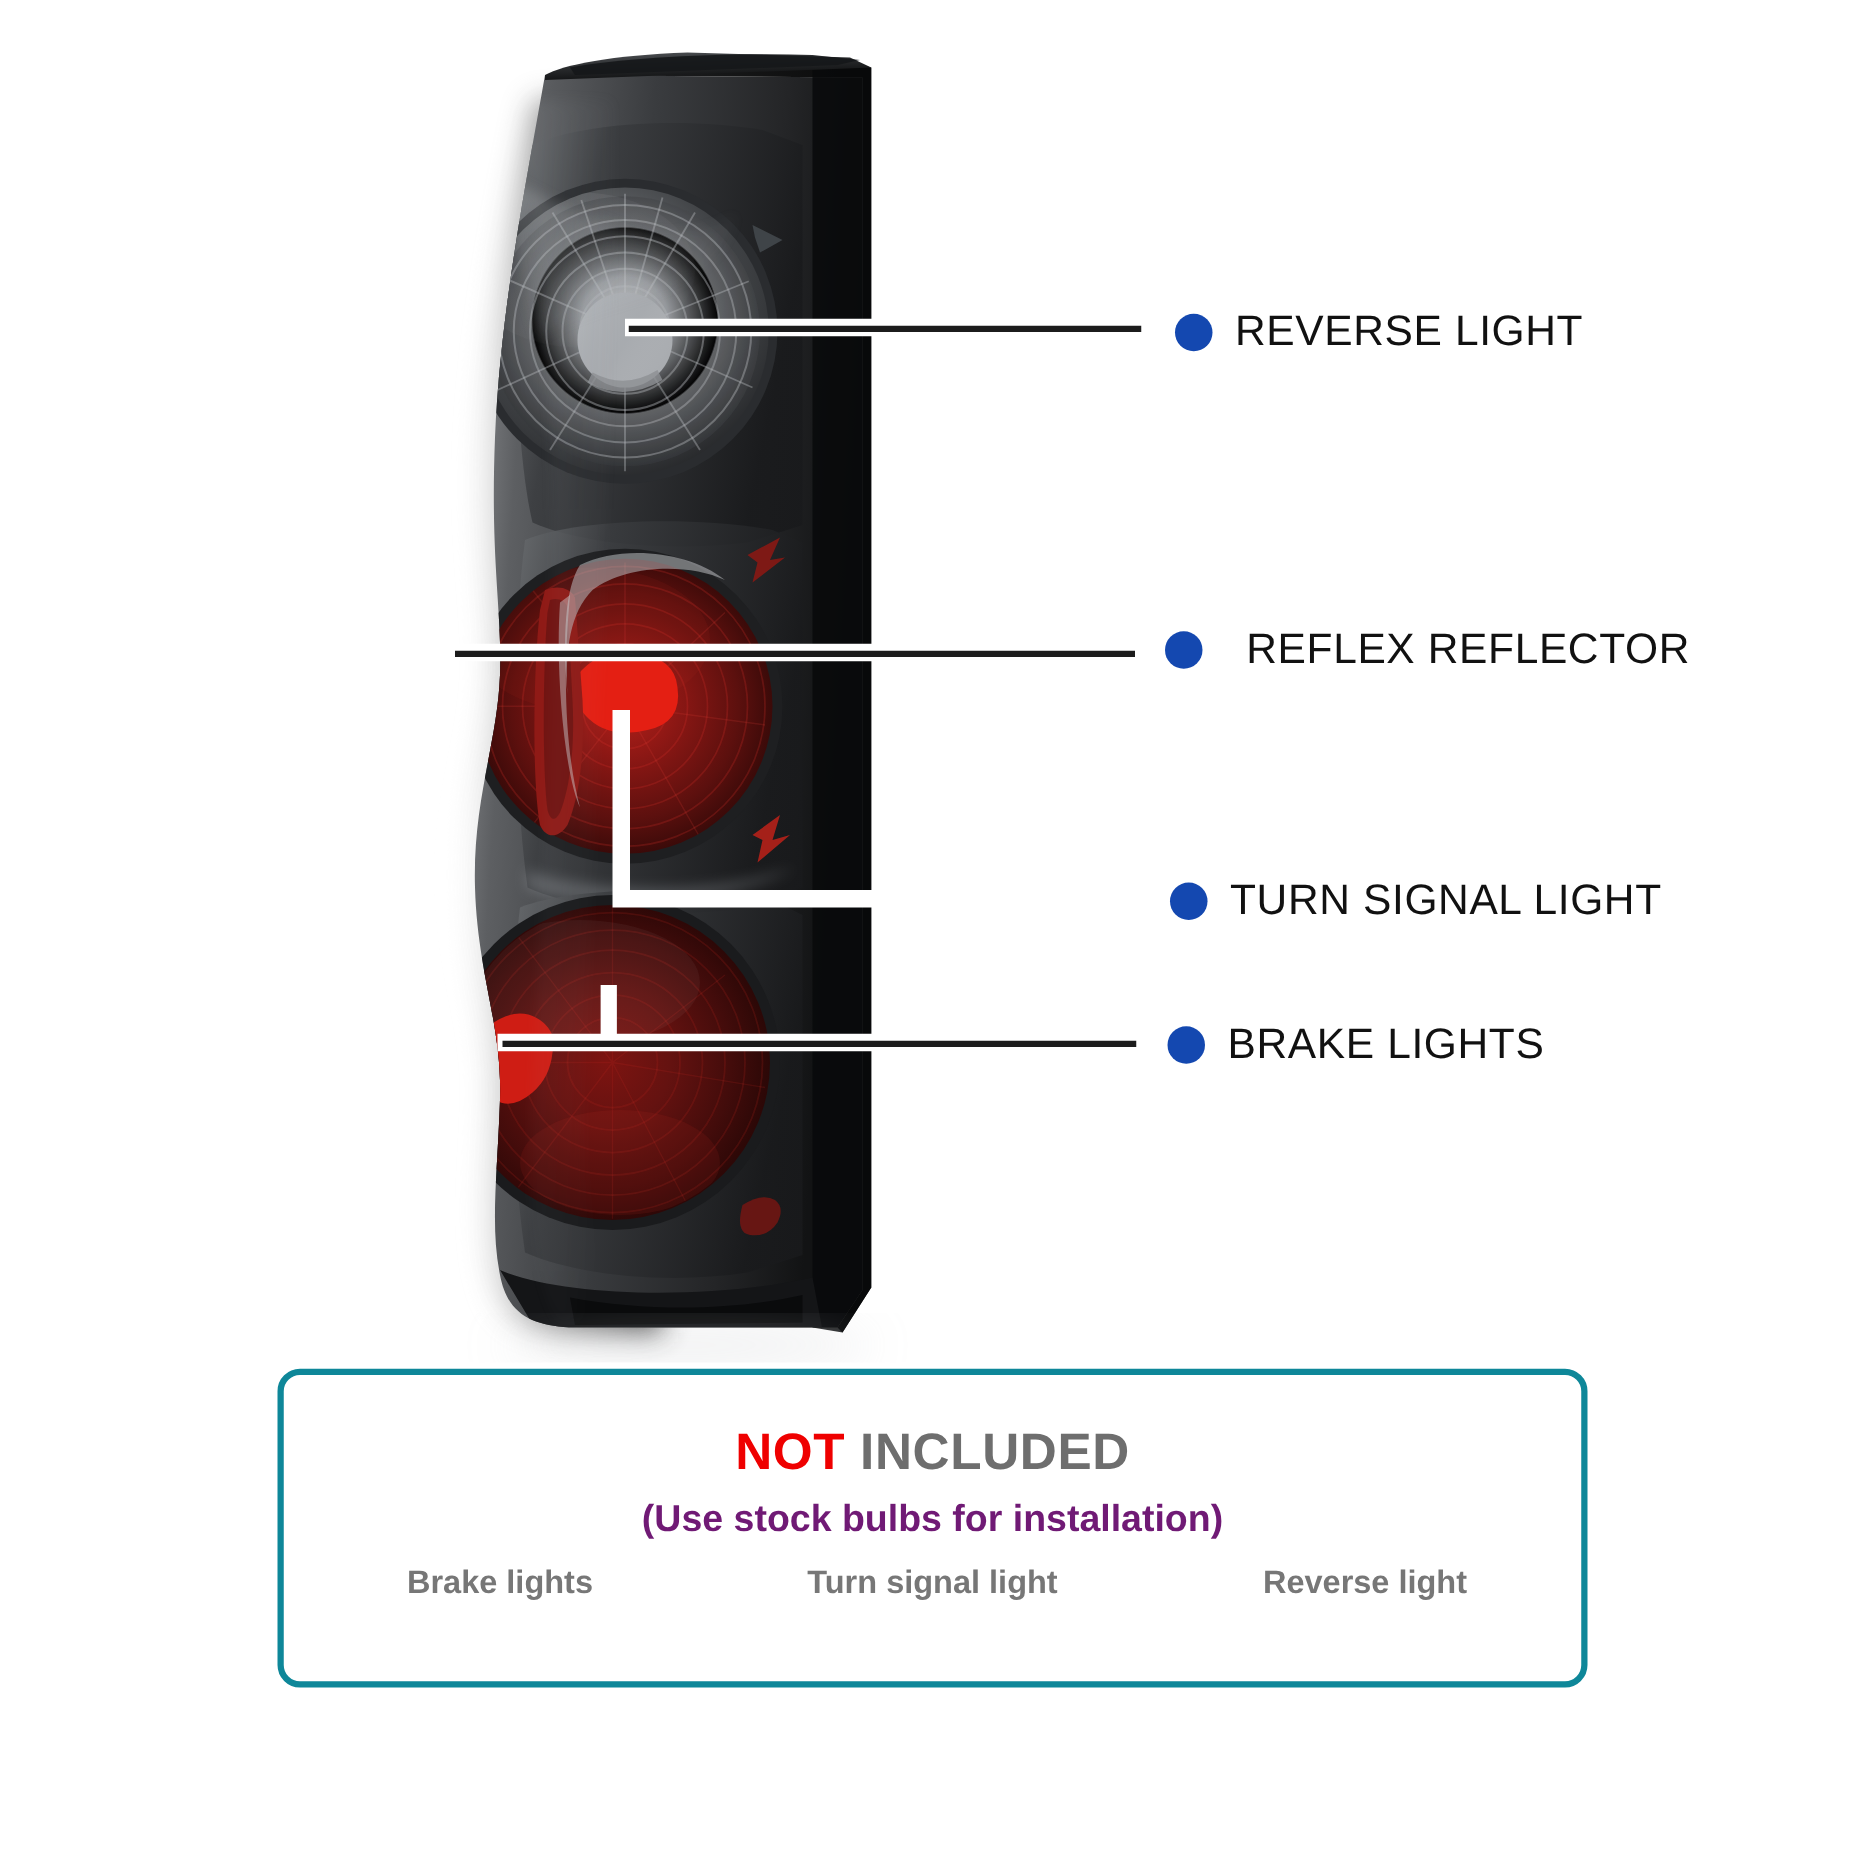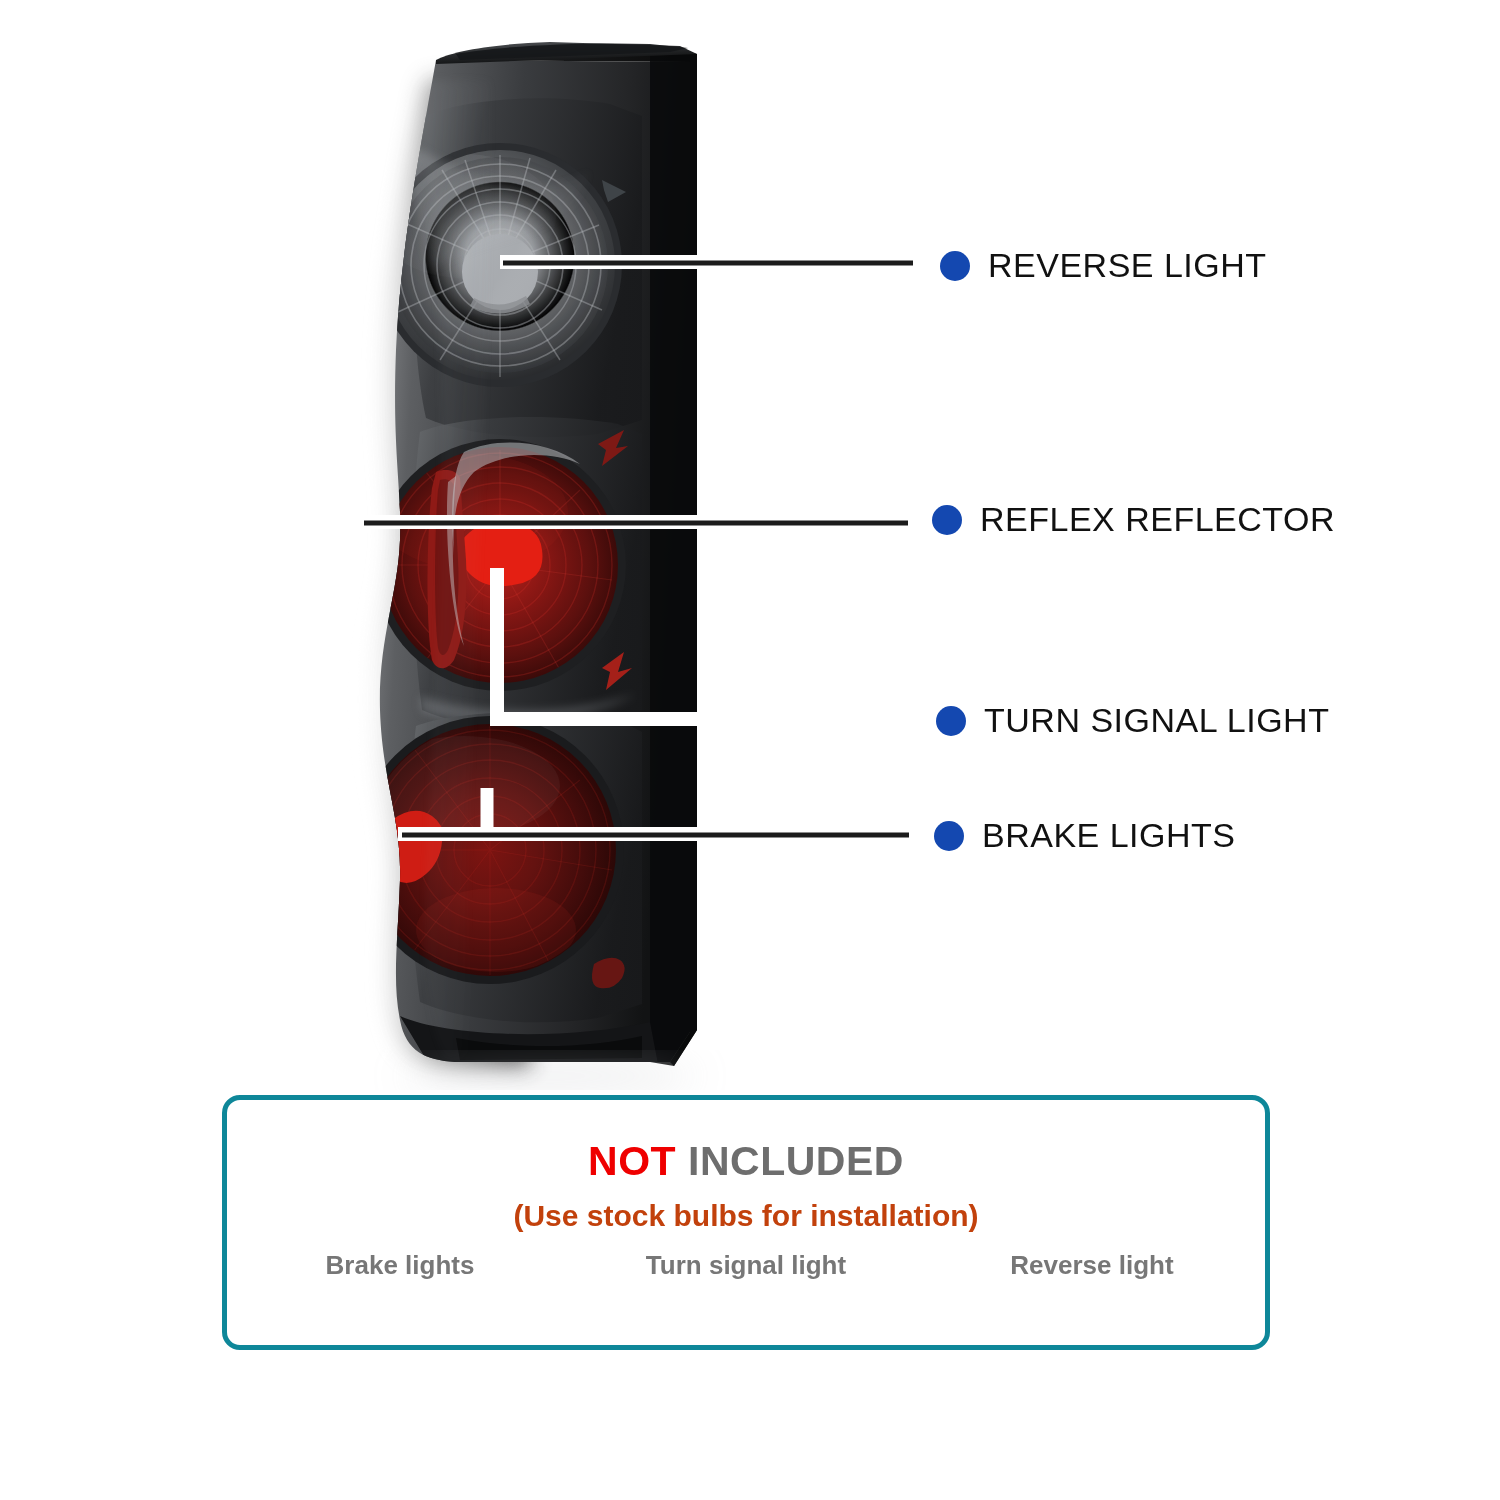--- a/index.html
+++ b/index.html
@@ -47,21 +47,21 @@
   }
   .callout-text {
     font-size: 34px;
     letter-spacing: 0.5px;
     color: #111111;
     margin-left: 18px;
     font-weight: 400;
   }
 
   #callout-reverse { left: 940px; top: 246px; }
-  #callout-reflex  { left: 932px; top: 500px; }
+  #callout-reflex  { left: 932px; top: 500px; gap: 17px; }
   #callout-turn    { left: 936px; top: 701px; }
   #callout-brake   { left: 934px; top: 816px; }
 
   
   .notice-box {
     position: absolute;
     left: 222px;
     top: 1095px;
     width: 1048px;
     height: 255px;
@@ -77,21 +77,21 @@
     font-weight: bold;
     font-family: "Liberation Sans", sans-serif;
     letter-spacing: 0.5px;
   }
   .notice-title .word-not { color: #ef0000; }
   .notice-title .word-included { color: #6e6e6e; }
   .notice-sub {
     text-align: center;
     margin-top: 14px;
     font-size: 30px;
-    color: #c2410c;
+    color: #701a75;
     font-weight: bold;
   }
   .notice-items {
     position: absolute;
     left: 0;
     top: 150px;
     width: 100%;
     display: flex;
   }
   .notice-item {

